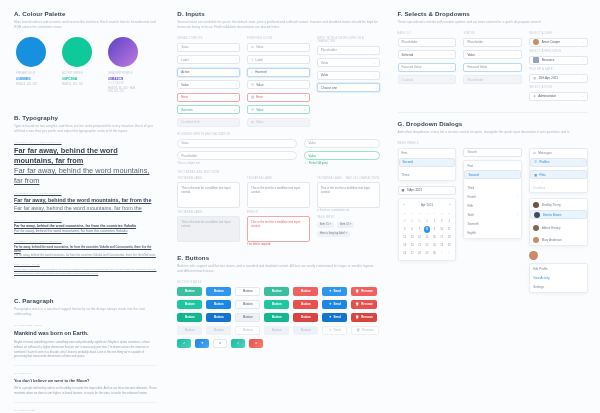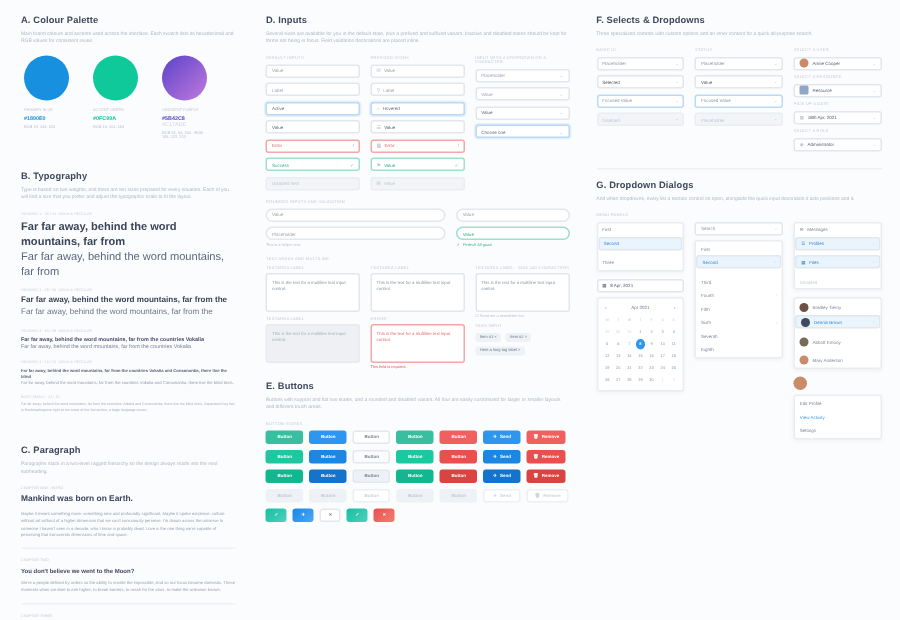--- a/index.html
+++ b/index.html
@@ -25,21 +25,21 @@
   .sw { width: 30px; }
   .dot { width: 30px; height: 30px; border-radius: 50%; }
   .sw-name { font-size: 2.6px; color: #c3c9d4; margin: 5px 0 2px; }
   .sw-hex { font-size: 3.6px; font-weight: bold; }
   .sw-rgb { font-size: 2.6px; color: #b9c0cc; margin-top: 2px; }
   .hex2 { color: #cfd4dd; font-weight: normal; }
 
   .divider { height: 1px; background: #edf0f4; margin: 8px 0 7px; }
 
   
-  .type-row { margin-bottom: 6px; }
+  .type-row { margin-bottom: 6px; text-decoration: underline; }
   .type-tag { font-size: 2.5px; color: #ccd1da; margin-bottom: 2px; }
   .t-h1 { font-size: 7.4px; font-weight: bold; color: #3a4458; line-height: 1.35; }
   .t-h1b { font-size: 7.4px; color: #5a667c; line-height: 1.35; font-weight: normal;}
   .t-h2 { font-size: 5.4px; font-weight: bold; color: #3a4458; line-height: 1.4; }
   .t-h2b { font-size: 5.4px; color: #6b7589; line-height: 1.4; }
   .t-h3 { font-size: 3.6px; font-weight: bold; color: #47506a; line-height: 1.45; }
   .t-h3b { font-size: 3.6px; color: #78819a; line-height: 1.45; }
   .t-h4 { font-size: 2.8px; font-weight: bold; color: #5b6379; line-height: 1.5; }
   .t-h4b { font-size: 2.8px; color: #949cad; line-height: 1.5; }
   .t-sm { font-size: 2.4px; color: #a9b0be; line-height: 1.55; }

